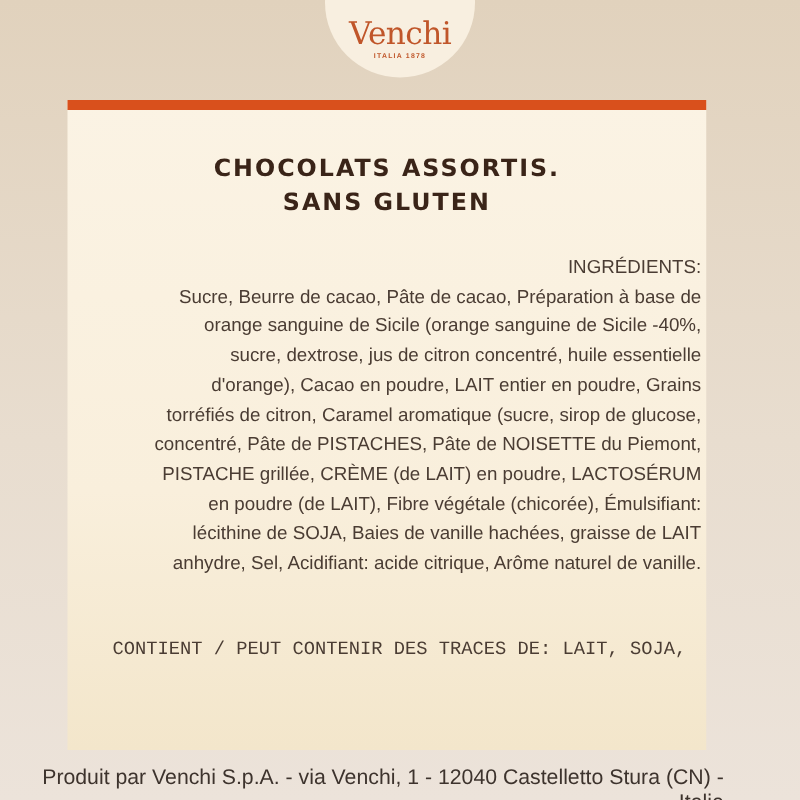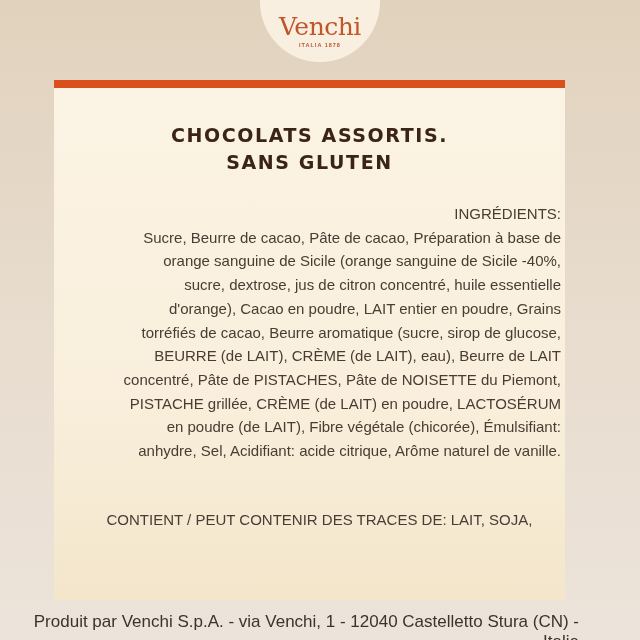--- a/index.html
+++ b/index.html
@@ -81,21 +81,21 @@
     .allergens {
       position: absolute;
       top: 428px;
       left: 10px;
       width: 511px;
       text-align: center;
       color: #4a3c33;
       font-size: 15px;
       line-height: 24px;
     }
-    .allergens .line { display: block; white-space: nowrap; }
+    .allergens .line { display: block; white-space: nowrap; font-family: Liberation Mono, monospace; }
     .footer {
       position: absolute;
       top: 612px;
       left: 0;
       width: 579px;
       text-align: right;
       font-size: 17px;
       color: #3d332d;
     }
   </style>
@@ -114,25 +114,25 @@
     <span>CHOCOLATS ASSORTIS.</span>
     <span>SANS GLUTEN</span>
   </h1>
 
   <div class="ingredients">
     <span class="line">INGRÉDIENTS:</span>
     <span class="line">Sucre, Beurre de cacao, Pâte de cacao, Préparation à base de</span>
     <span class="line">orange sanguine de Sicile (orange sanguine de Sicile -40%,</span>
     <span class="line">sucre, dextrose, jus de citron concentré, huile essentielle</span>
     <span class="line">d'orange), Cacao en poudre, LAIT entier en poudre, Grains</span>
-    <span class="line">torréfiés de cacao, Beurre aromatique (sucre, sirop de glucose,</span>
-    <span class="line">BEURRE (de LAIT), CRÈME (de LAIT), eau), Beurre de LAIT</span>
+    <span class="line">torréfiés de citron, Caramel aromatique (sucre, sirop de glucose,</span>
     <span class="line">concentré, Pâte de PISTACHES, Pâte de NOISETTE du Piemont,</span>
     <span class="line">PISTACHE grillée, CRÈME (de LAIT) en poudre, LACTOSÉRUM</span>
     <span class="line">en poudre (de LAIT), Fibre végétale (chicorée), Émulsifiant:</span>
+    <span class="line">lécithine de SOJA, Baies de vanille hachées, graisse de LAIT</span>
     <span class="line">anhydre, Sel, Acidifiant: acide citrique, Arôme naturel de vanille.</span>
   </div>
 
   <div class="allergens">
     <span class="line">CONTIENT / PEUT CONTENIR DES TRACES DE: LAIT, SOJA,</span>
   </div>
 </div>
 
 <div class="footer">Produit par Venchi S.p.A. - via Venchi, 1 - 12040 Castelletto Stura (CN) - Italie</div>
 

